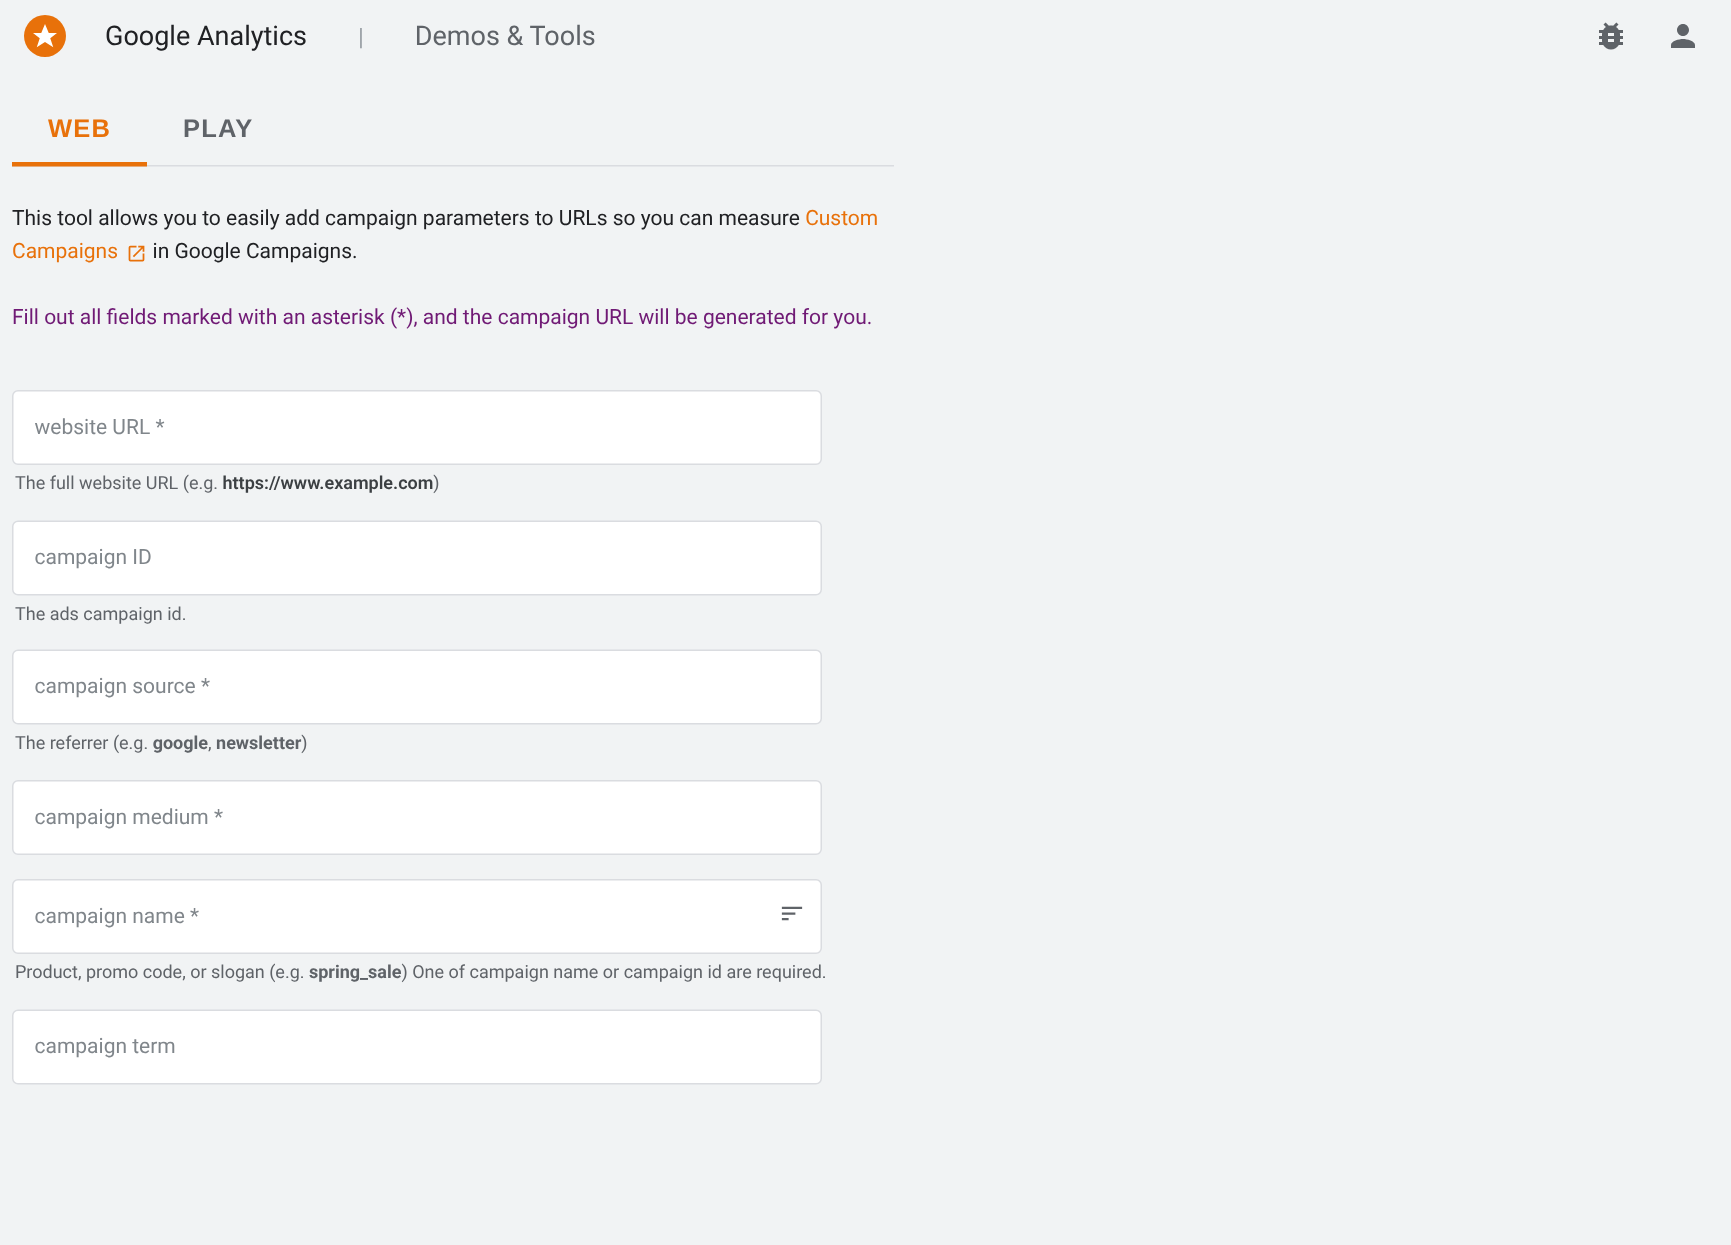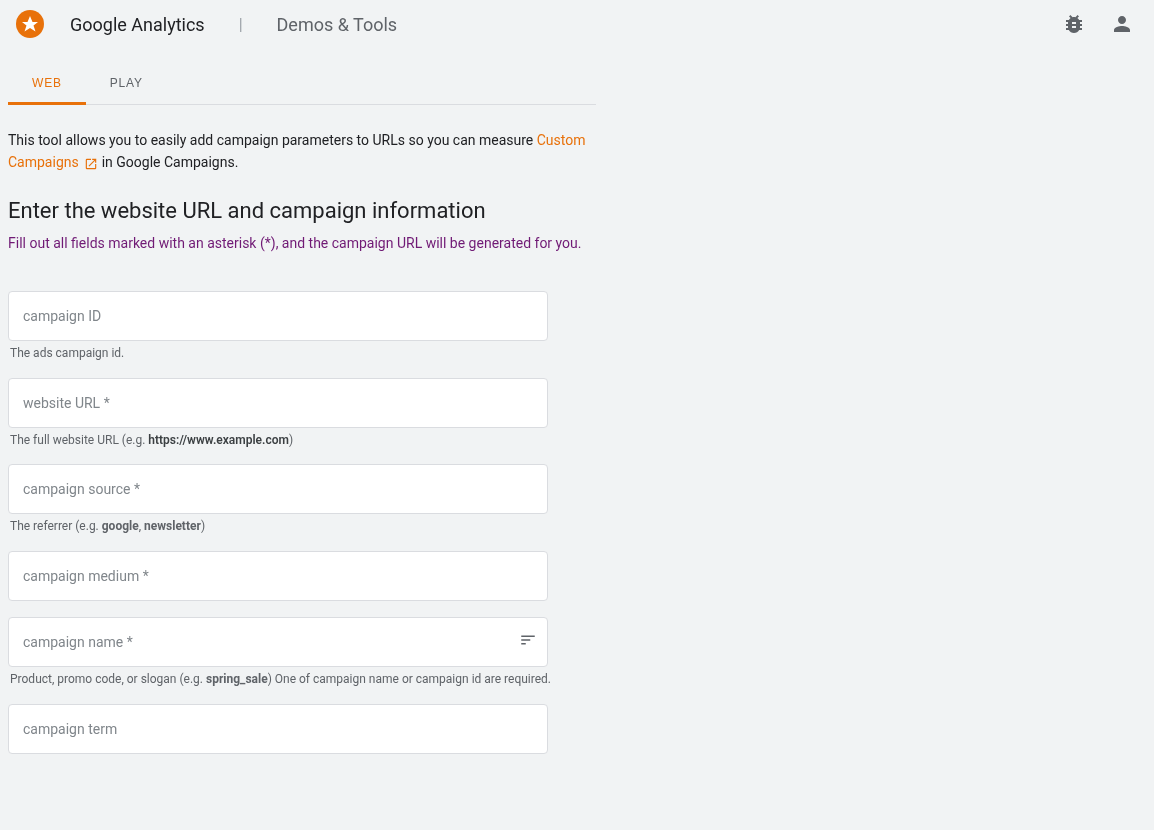--- a/index.html
+++ b/index.html
@@ -84,22 +84,22 @@
     }
 
     .tabs {
       display: flex;
       border-bottom: 1px solid #dadce0;
       margin-bottom: 24px;
     }
 
     .tab {
       padding: 12px 24px;
-      font-size: 12px;
-      font-weight: 400;
+      font-size: 17px;
+      font-weight: 700;
       letter-spacing: 0.8px;
       color: #5f6368;
       cursor: pointer;
       border-bottom: 3px solid transparent;
       margin-bottom: -1px;
       text-transform: uppercase;
       background: none;
       border-left: none;
       border-right: none;
       border-top: none;
@@ -233,37 +233,36 @@
 
   <p class="description">
     <span>This tool allows you to easily add campaign parameters to URLs so you can measure </span><a href="#">
       <span>Custom Campaigns</span>
       <svg class="external-link-icon" viewBox="0 0 24 24" fill="#e8710a">
         <path d="M19 19H5V5h7V3H5a2 2 0 00-2 2v14a2 2 0 002 2h14a2 2 0 002-2v-7h-2v7zM14 3v2h3.59l-9.83 9.83 1.41 1.41L19 6.41V10h2V3h-7z"></path>
       </svg>
     </a><span> in Google Campaigns.</span>
   </p>
 
-  <h2 class="section-title">Enter the website URL and campaign information</h2>
   <p class="section-subtitle">Fill out all fields marked with an asterisk (*), and the campaign URL will be generated for you.</p>
-
-  <div class="form-group">
-    <div class="form-field">
-      <input type="text" placeholder="campaign ID" style="">
-    </div>
-    <div class="hint-text">The ads campaign id.</div>
-  </div>
 
   <div class="form-group">
     <div class="form-field">
       <input type="text" placeholder="website URL *" style="">
     </div>
     <div class="hint-text">
       The full website URL (e.g. <strong>https://www.example.com</strong>)
     </div>
+  </div>
+
+  <div class="form-group">
+    <div class="form-field">
+      <input type="text" placeholder="campaign ID" style="">
+    </div>
+    <div class="hint-text">The ads campaign id.</div>
   </div>
 
   <div class="form-group">
     <div class="form-field">
       <input type="text" placeholder="campaign source *" style="">
     </div>
     <div class="hint-text">
       The referrer (e.g. <b>google</b>, <b>newsletter</b>)
     </div>
   </div>

